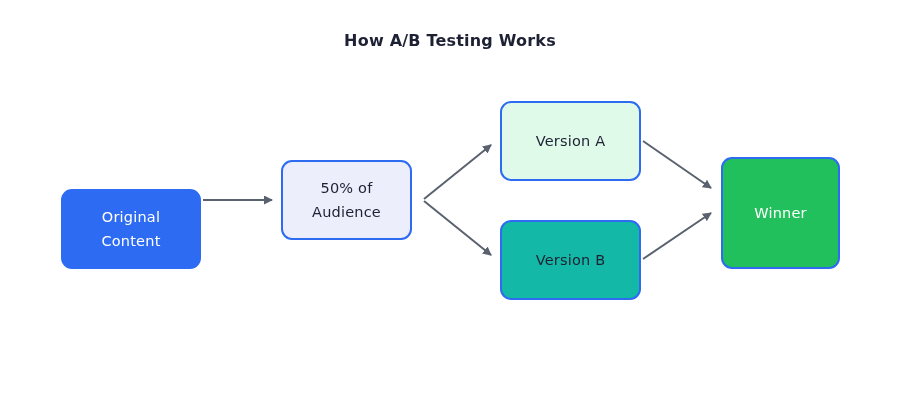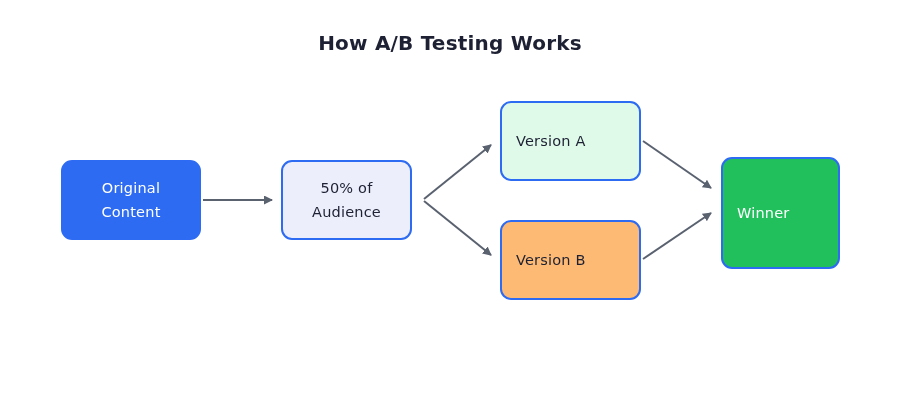--- a/index.html
+++ b/index.html
@@ -19,21 +19,21 @@
   .canvas {
     position: absolute;
     left: 0; top: 0;
     width: 900px; height: 420px;
   }
   .diagram-title {
     position: absolute;
     left: 0; top: 31px;
     width: 900px;
     text-align: center;
-    font-size: 20px;
+    font-size: 16px;
     font-weight: bold;
     color: var(--title-color);
     letter-spacing: 0.2px;
   }
   svg.edges {
     position: absolute;
     left: 0; top: 0;
     width: 900px; height: 420px;
     pointer-events: none;
   }
@@ -41,20 +41,21 @@
     stroke: var(--arrow);
     stroke-width: 2;
     fill: none;
   }
   .node {
     position: absolute;
     border: 2px solid transparent;
     border-radius: 11px;
     display: flex;
     align-items: center;
+    justify-content: center;
     text-align: center;
     font-size: 14.5px;
     line-height: 24px;
     letter-spacing: 0.2px;
     padding: 0 14px;
   }
   .node-original  { left: 61px;  top: 160px; width: 140px; height: 80px; }
   .node-audience  { left: 281px; top: 160px; width: 131px; height: 80px; }
   .node-version-a { left: 500px; top: 101px; width: 141px; height: 80px; }
   .node-version-b { left: 500px; top: 220px; width: 141px; height: 80px; }
@@ -73,33 +74,33 @@
         <path d="M0,0 L9,4.5 L0,9 Z" fill="var(--arrow)"></path>
       </marker>
     </defs>
     <path class="edge" d="M203,200 L272,200" marker-end="url(#arrowhead)"></path>
     <path class="edge" d="M424,199 L491,145" marker-end="url(#arrowhead)"></path>
     <path class="edge" d="M424,201 L491,255" marker-end="url(#arrowhead)"></path>
     <path class="edge" d="M643,141 L711,188" marker-end="url(#arrowhead)"></path>
     <path class="edge" d="M643,259 L711,213" marker-end="url(#arrowhead)"></path>
   </svg>
 
-  <div class="node node-original" style="background: rgb(45, 107, 242); border-color: rgb(45, 107, 242); color: rgb(255, 255, 255);">
+  <div class="node node-original" style="background: rgb(45, 107, 242); border-color: rgb(45, 107, 242); color: rgb(255, 255, 255); margin-top: 29px;">
     <span>Original Content</span>
   </div>
 
   <div class="node node-audience" style="background: rgb(237, 238, 251); border-color: rgb(44, 107, 242); color: rgb(29, 33, 51);">
     <span>50% of Audience</span>
   </div>
 
   <div class="node node-version-a" style="background: rgb(224, 250, 234); border-color: rgb(44, 107, 242); color: rgb(29, 33, 51);">
     <span>Version A</span>
   </div>
 
-  <div class="node node-version-b" style="background: #fdba74; border-color: rgb(44, 107, 242); color: rgb(29, 33, 51);">
+  <div class="node node-version-b" style="background: #14b8a6; border-color: rgb(44, 107, 242); color: rgb(29, 33, 51);">
     <span>Version B</span>
   </div>
 
   <div class="node node-winner" style="background: rgb(34, 192, 92); border-color: rgb(44, 107, 242); color: rgb(255, 255, 255);">
     <span>Winner</span>
   </div>
 
 </div>
 
 </body></html>

